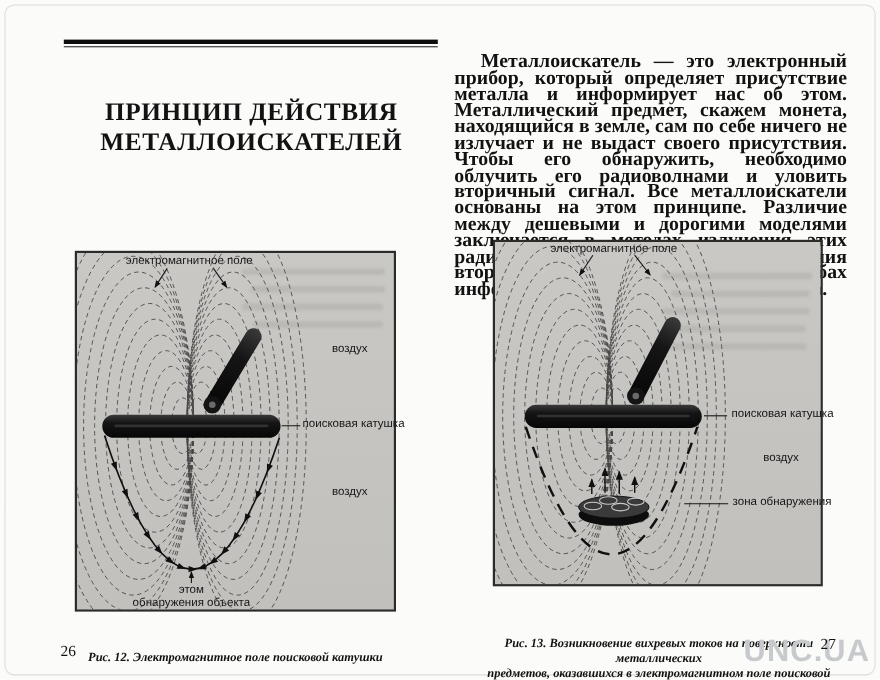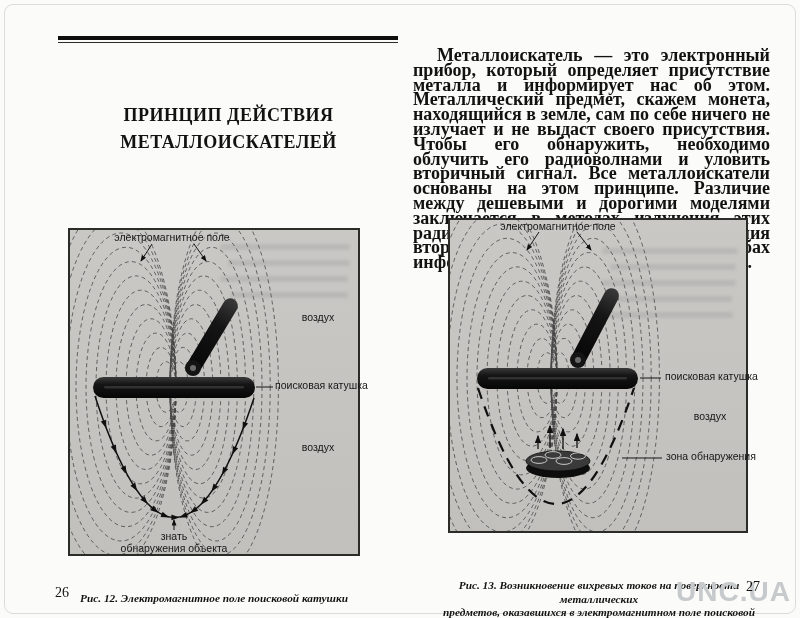--- a/index.html
+++ b/index.html
@@ -3,22 +3,22 @@
 <meta charset="utf-8">
 <style>
   html,body{margin:0;padding:0;}
   .spread{position:relative;width:800px;height:618px;background:#fbfbf9;overflow:hidden;
           font-family:"Liberation Serif",serif;color:#121212;}
   .scan-frame{position:absolute;inset:4px;border:1px solid #dcdcd8;border-radius:9px;pointer-events:none;}
 
   
   .rule-thick{position:absolute;left:58px;top:36px;width:340px;height:4px;background:#0e0e0e;}
   .rule-thin{position:absolute;left:58px;top:42px;width:340px;height:1px;background:#2a2a2a;}
-  .chapter-title{position:absolute;left:58px;top:102px;width:341px;text-align:center;
-      font-size:18px;font-weight:700;line-height:27px;letter-spacing:.5px;}
+  .chapter-title{position:absolute;left:58px;top:88px;width:341px;text-align:center;
+      font-size:23px;font-weight:700;line-height:27px;letter-spacing:.5px;}
   .para{position:absolute;text-align:justify;font-weight:700;}
   .para-left{left:58px;top:147px;width:341px;font-size:13px;line-height:14.4px;text-indent:22px;}
   .para-right{left:413px;top:30px;width:357px;font-size:18px;line-height:14.8px;text-indent:24px;}
 
   
   .figure{position:absolute;background:linear-gradient(#c9c8c5,#c1c0bd);border:2px solid #2b2b28;box-sizing:border-box;text-decoration:underline;}
   .fig12{left:68px;top:228px;width:292px;height:328px;}
   .fig13{left:448px;top:218px;width:300px;height:315px;}
   .figure svg{position:absolute;left:0;top:0;}
   .flabel{position:absolute;font-family:"Liberation Sans",sans-serif;font-size:10.5px;color:#161616;
@@ -127,21 +127,21 @@
       <line x1="82" y1="14" x2="71" y2="31" stroke="#161616" stroke-width="1" marker-end="url(#ah12)"></line>
       <line x1="124" y1="14" x2="136" y2="31" stroke="#161616" stroke-width="1" marker-end="url(#ah12)"></line>
       <line x1="104" y1="300" x2="104" y2="290" stroke="#161616" stroke-width="1" marker-end="url(#ah12)"></line>
     </svg>
 
     <div class="flabel center" style="left:27px;top:2px;width:150px;">электромагнитное поле</div>
     <div class="flabel center" style="left:218px;top:82px;width:60px;">воздух</div>
     <div class="flabel" style="left:205px;top:150px;">поисковая катушка</div>
     <div class="flabel center" style="left:218px;top:212px;width:60px;">воздух</div>
     <div class="flabel center" style="left:29px;top:301px;width:150px;">
-      <div>знать</div>
+      <div>этом</div>
       <div>обнаружения объекта</div>
     </div>
   </div>
 
   <div class="caption cap12">Рис. 12. Электромагнитное поле поисковой катушки</div>
   <div class="pagenum pn-left">26</div>
 
   <p class="para para-right">Металлоискатель — это электронный прибор, который определяет присутствие металла и информирует нас об этом. Металлический предмет, скажем монета, находящийся в земле, сам по себе ничего не излучает и не выдаст своего присутствия. Чтобы его обнаружить, необходимо облучить его радиоволнами и уловить вторичный сигнал. Все металлоискатели основаны на этом принципе. Различие между дешевыми и дорогими моделями заключается в методах излучения этих радиоволн, в методах улавливания вторичных сигналов, а также в способах информирования вас о наличии металла.</p>
 
   <div class="figure fig13">

